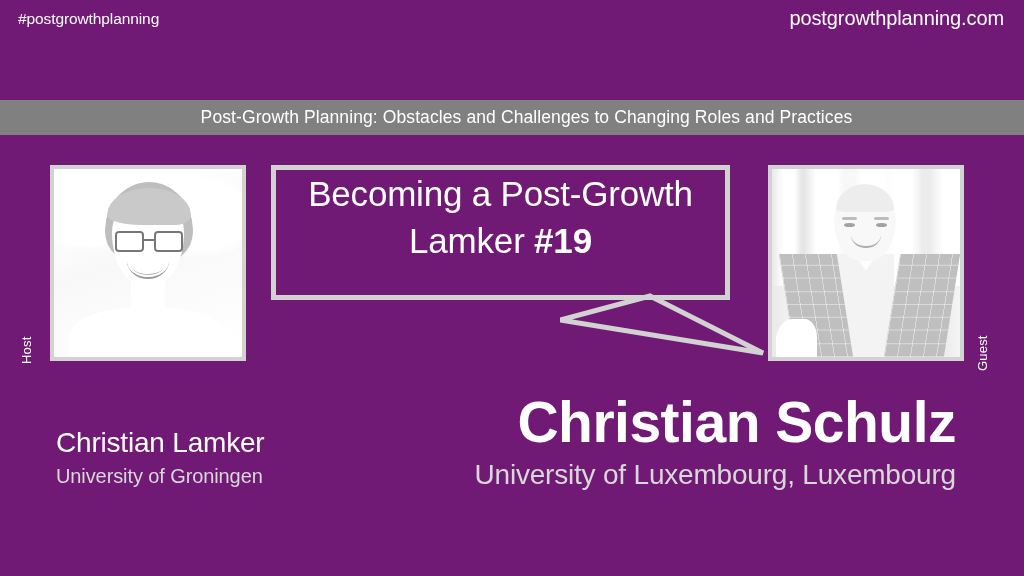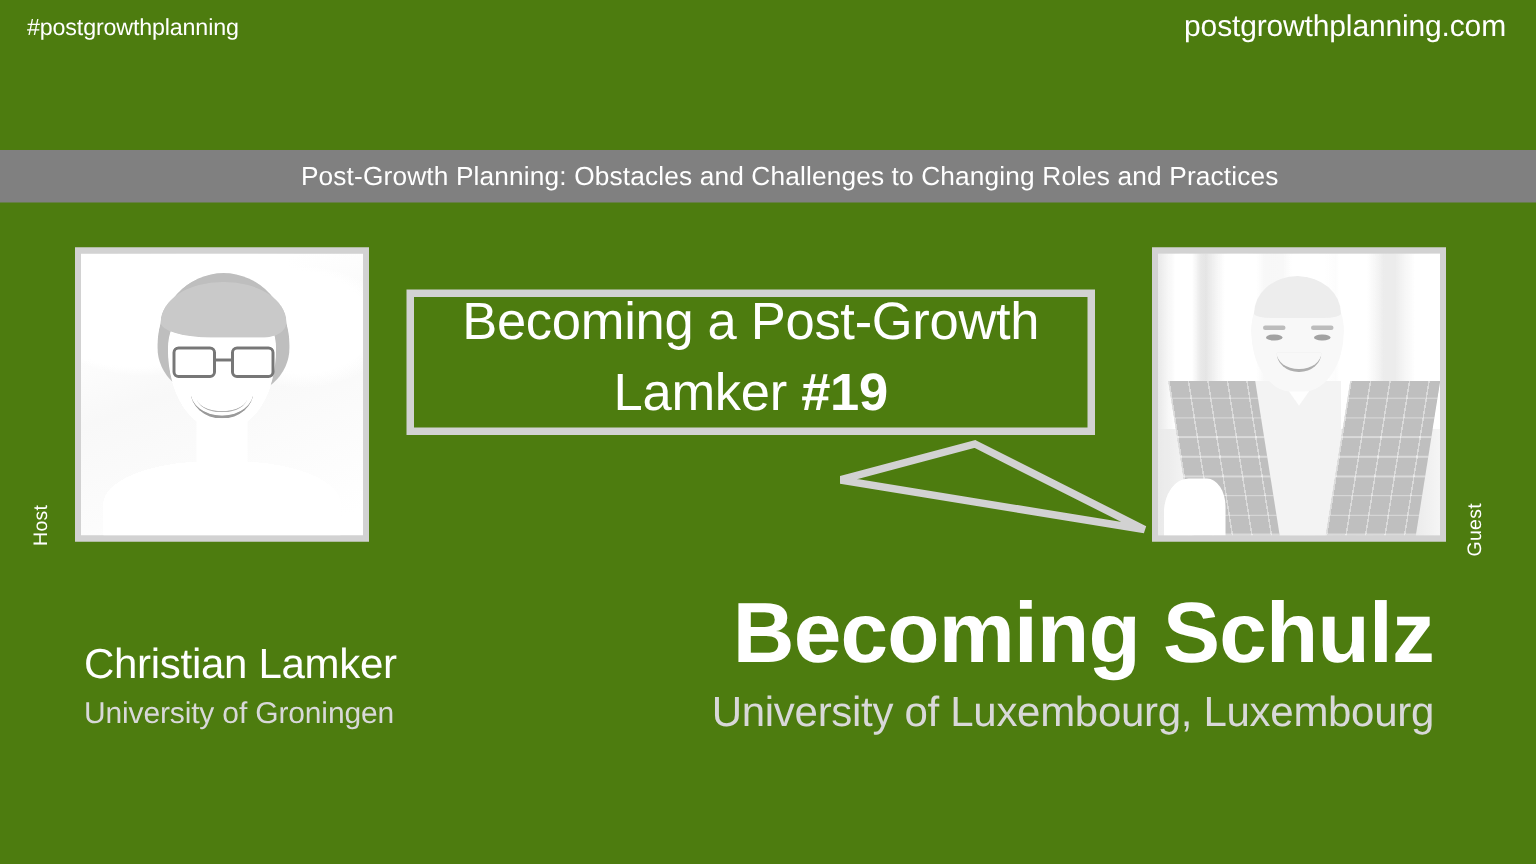--- a/index.html
+++ b/index.html
@@ -5,21 +5,21 @@
   html, body {
     margin: 0;
     padding: 0;
     background: #ffffff;
   }
   #slide {
     position: relative;
     width: 1024px;
     height: 576px;
     overflow: hidden;
-    background: #4d7c0f;
+    background: #701a75;
     font-family: "Liberation Sans", sans-serif;
     -webkit-font-smoothing: antialiased;
   }
 
   
   .handles {
     position: absolute;
     left: 18px;
     top: 8px;
     color: #ffffff;
@@ -211,27 +211,26 @@
   }
   .vlabel-host  { left: 34px;  top: 305px; transform: rotate(-90deg) translateX(-44px); }
   .vlabel-guest { left: 990px; top: 305px; transform: rotate(-90deg) translateX(-51px); }
 
   
   .bubble {
     position: absolute;
     left: 271px;
     top: 165px;
     width: 459px;
-    height: 97px;
+    height: 135px;
     border: 5px solid #d2d2d2;
     box-sizing: border-box;
     display: flex;
-    align-items: flex-end;
+    align-items: flex-start;
     justify-content: center;
-    margin-top: 28px;
   }
   .bubble-text {
     color: #ffffff;
     font-size: 35px;
     line-height: 47px;
     text-align: center;
     letter-spacing: -0.2px;
     padding: 0 16px;
   }
   .bubble-text .num { font-weight: bold; }
@@ -351,16 +350,16 @@
     </div>
   </div>
 
   <svg class="tail" viewBox="0 0 230 95">
     <polygon points="90,16 203,73 0,40" fill="none" stroke="#d2d2d2" stroke-width="5" stroke-linejoin="miter"></polygon>
   </svg>
 
   <div class="host-name">Christian Lamker</div>
   <div class="host-affil">University of Groningen</div>
 
-  <div class="guest-name">Becoming Schulz</div>
+  <div class="guest-name">Christian Schulz</div>
   <div class="guest-affil">University of Luxembourg, Luxembourg</div>
 
 </div>
 
 </body></html>

